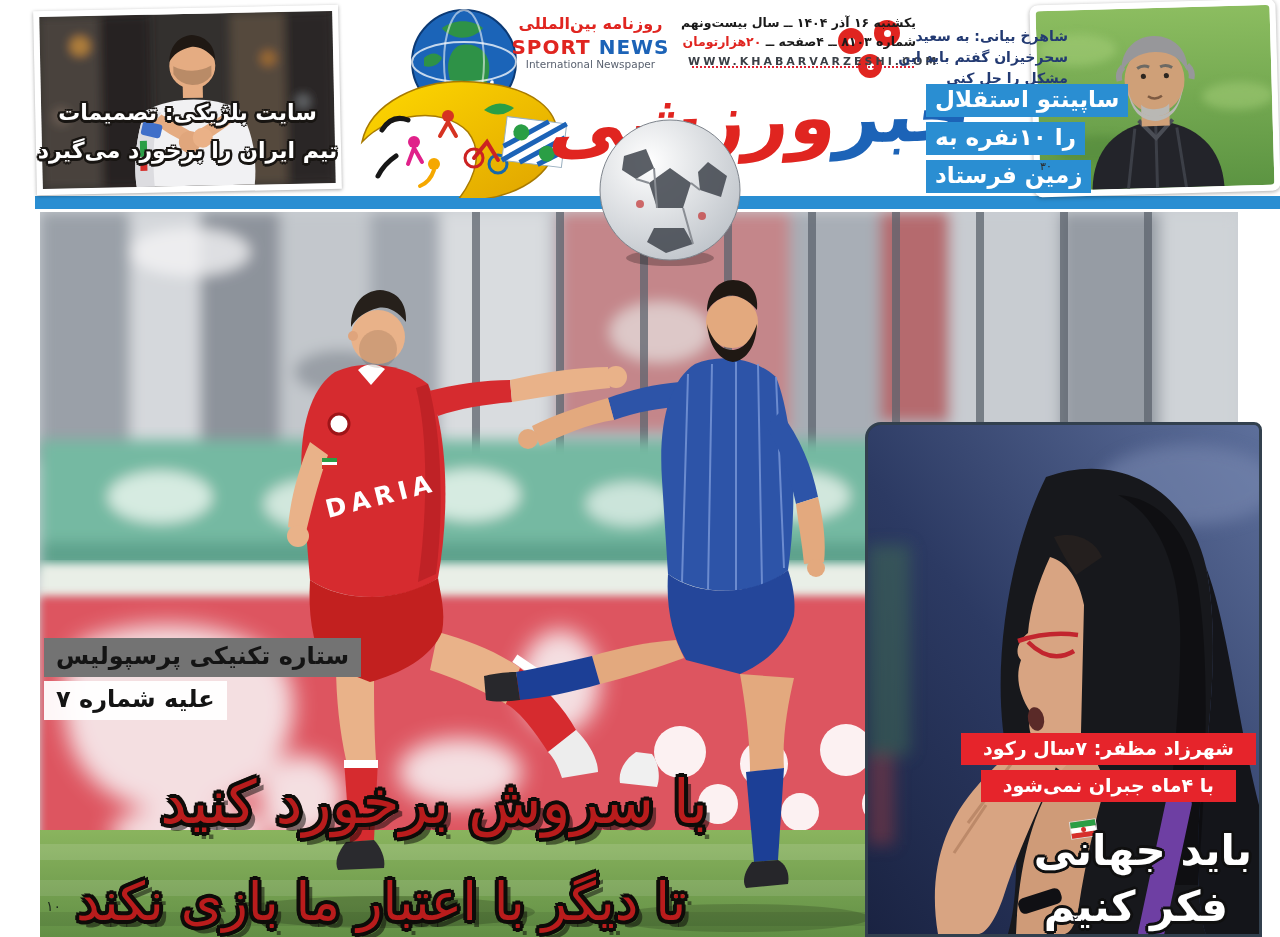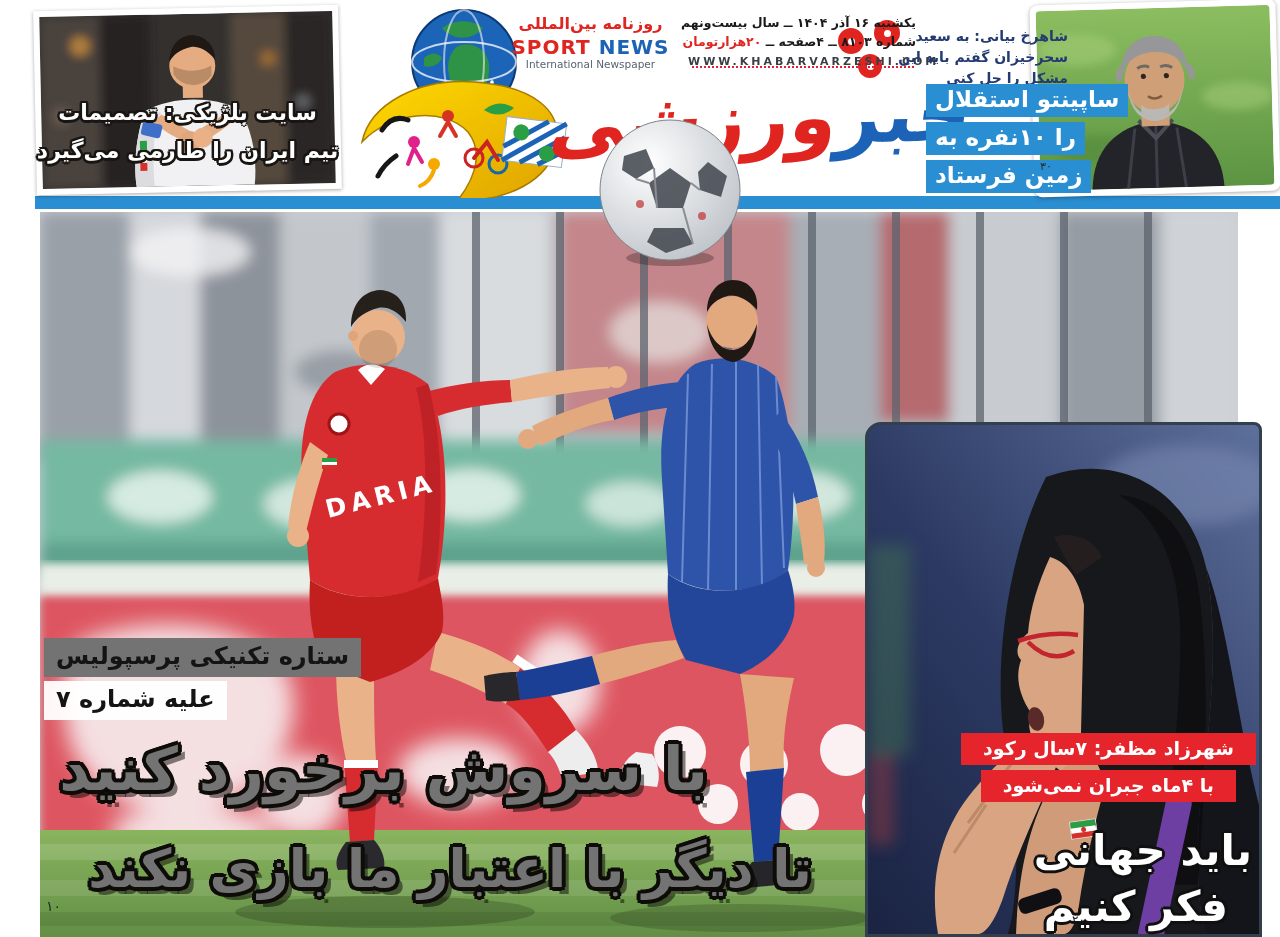--- a/index.html
+++ b/index.html
@@ -53,26 +53,26 @@
 
   #blue-bar { left:35px; top:196px; width:1245px; height:13px; background:#2a8ed2; z-index:2; }
 
   
   #main-photo { left:40px; top:212px; width:1198px; height:725px; z-index:1; overflow:hidden; }
 
   .kicker { background:#737373; color:#141414; font-weight:bold; font-size:24px;
      padding:4px 12px 7px; z-index:4; }
   #kicker2 { background:rgba(255,255,255,.95); }
 
-  .o-yellow { color:#737373; font-weight:bold;
+  .o-yellow { color:#b91c1c; font-weight:normal;
     text-shadow:4px 0 0 #0e0c09,-4px 0 0 #0e0c09,0 4px 0 #0e0c09,0 -4px 0 #0e0c09,
     3px 3px 0 #0e0c09,-3px -3px 0 #0e0c09,3px -3px 0 #0e0c09,-3px 3px 0 #0e0c09,
-    7px 7px 0 rgba(10,8,5,.5); }
+    7px 7px 0 rgba(10,8,5,.5);margin-top:33px; }
   #main-h1 { left:40px; top:734px; width:668px; text-align:right; font-size:60px; z-index:4; }
-  #main-h2 { left:40px; top:838px; width:772px; text-align:right; font-size:53px; z-index:4; }
+  #main-h2 { left:40px; top:838px; width:772px; text-align:left; font-size:53px; z-index:4;padding-left:36px; }
   #page-ref { left:46px; top:898px; font-size:14px; color:#1e2a1e; z-index:4; }
 
   
   #side-box { left:865px; top:422px; width:397px; height:515px; border:3px solid #32404e;
      border-radius:16px 8px 0 0; overflow:hidden; z-index:3; background:#22304f; }
   #side-box svg { display:block; width:391px; height:509px; }
   .red-strip { background:#e6242b; color:#fff; font-weight:bold; font-size:19px;
      padding:4px 22px 6px; z-index:5; }
   #side-h1 { right:28px; top:826px; font-size:42px; z-index:5; }
   #side-h2 { right:52px; top:882px; font-size:42px; z-index:5; }
@@ -123,21 +123,21 @@
         <path d="M112,108 C122,116 134,124 144,128 L150,118 C140,112 128,105 120,100 Z" fill="#e5ac82"></path>
         <path d="M192,108 C182,116 170,124 160,128 L154,118 C164,112 176,105 184,100 Z" fill="#e5ac82"></path>
         <circle cx="148" cy="128" r="11" fill="#e0a67c"></circle>
         <circle cx="161" cy="124" r="10" fill="#eab astonish" opacity="0"></circle>
         <circle cx="161" cy="124" r="10" fill="#eab187"></circle>
         <rect x="100" y="108" width="20" height="14" rx="3" transform="rotate(14 110 115)" fill="#3f6fc9"></rect>
       </g>
     </svg>
   </div>
   <div class="abs tl-line o-dark rtl nowrap" style="left:35px; top:100px; width:305px; z-index:6;">سایت بلژیکی: تصمیمات</div>
-  <div class="abs tl-line o-dark rtl nowrap" style="left:35px; top:138px; width:305px; z-index:6;">تیم ایران را طارمی می‌گیرد</div>
+  <div class="abs tl-line o-dark rtl nowrap" style="left:35px; top:138px; width:305px; z-index:6;">تیم ایران را برخورد می‌گیرد</div>
 
   <svg id="globe" class="abs" width="132" height="112" viewBox="0 0 132 112">
     <circle cx="66" cy="56" r="52" fill="#1b64b8" stroke="#0c3a75" stroke-width="2"></circle>
     <path d="M44,22 C56,13 74,13 85,22 C78,31 66,33 58,31 C52,29 46,26 44,22 Z" fill="#2e9247"></path>
     <path d="M60,40 C76,35 89,44 91,58 C93,74 84,91 70,95 C57,91 51,76 50,62 C50,52 54,44 60,40 Z" fill="#2e9247"></path>
     <path d="M26,52 C32,46 40,46 44,52 C40,60 32,62 26,60 Z" fill="#2e9247"></path>
     <ellipse cx="66" cy="56" rx="52" ry="20" fill="none" stroke="rgba(255,255,255,.75)" stroke-width="2"></ellipse>
     <ellipse cx="66" cy="56" rx="20" ry="52" fill="none" stroke="rgba(255,255,255,.55)" stroke-width="2"></ellipse>
     <path d="M86,80 l14,7 M94,76 l-2,16" stroke="#fff" stroke-width="3.5" stroke-linecap="round"></path>
   </svg>

